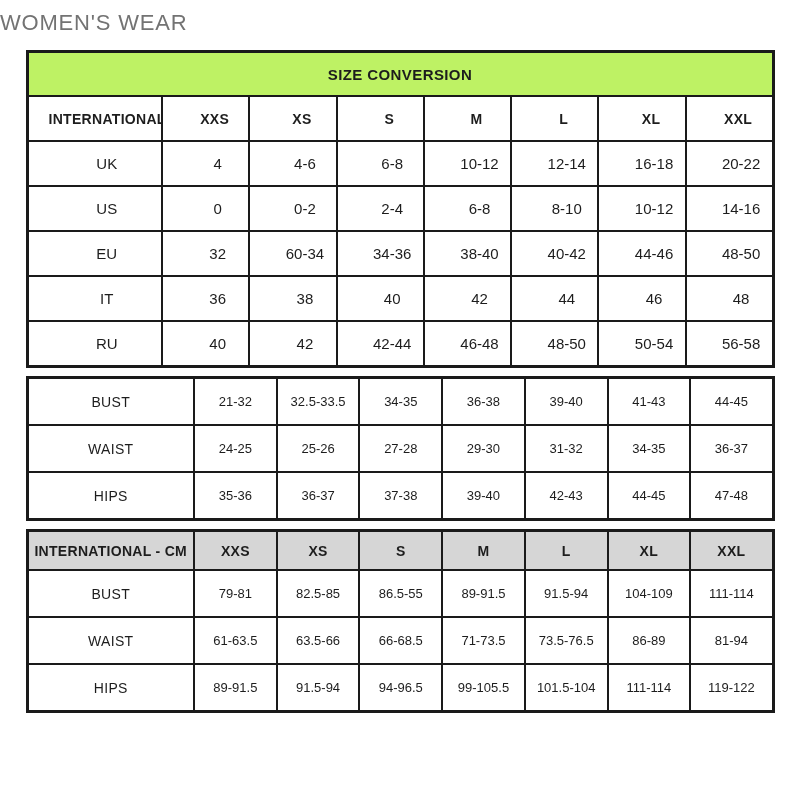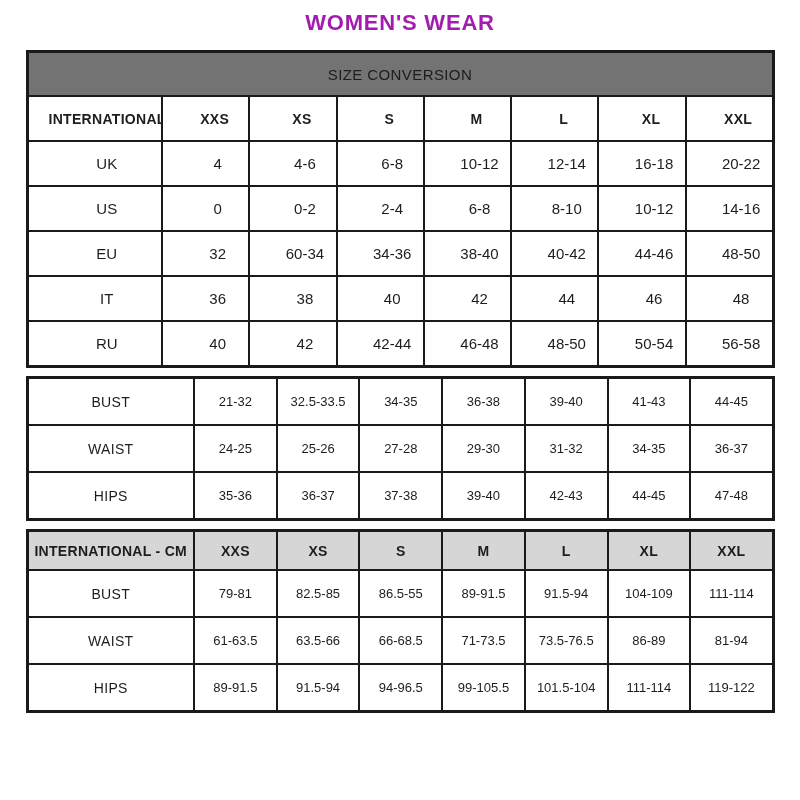--- a/index.html
+++ b/index.html
@@ -11,25 +11,24 @@
   }
   .page {
     width: 800px;
     height: 800px;
     box-sizing: border-box;
     padding-top: 10px;
     background: #ffffff;
   }
   .page-title {
     margin: 0 0 14px 0;
-    text-align: center;
     font-size: 22px;
-    font-weight: 700;
+    font-weight: 400;
     letter-spacing: 0.8px;
-    color: #a21caf;
+    color: #737373;
   }
   .tables-wrap {
     width: 749px;
     margin: 0 auto;
   }
   table {
     width: 100%;
     border-collapse: collapse;
     table-layout: fixed;
     border: 3px solid #1a1a1a;
@@ -38,24 +37,24 @@
   td, th {
     border: 2px solid #1a1a1a;
     text-align: center;
     vertical-align: middle;
     padding: 0 2px;
     overflow: hidden;
     background: #ffffff;
   }
   
   .sc-caption th {
-    background: #737373;
+    background: #bef264;
     height: 42px;
     font-size: 15px;
-    font-weight: 400;
+    font-weight: 700;
     letter-spacing: 0.4px;
   }
   .sc-header td {
     height: 43px;
     font-size: 14px;
     font-weight: 600;
     letter-spacing: 0.3px;
     padding-left: 20px;
   }
   .sc-row td {

